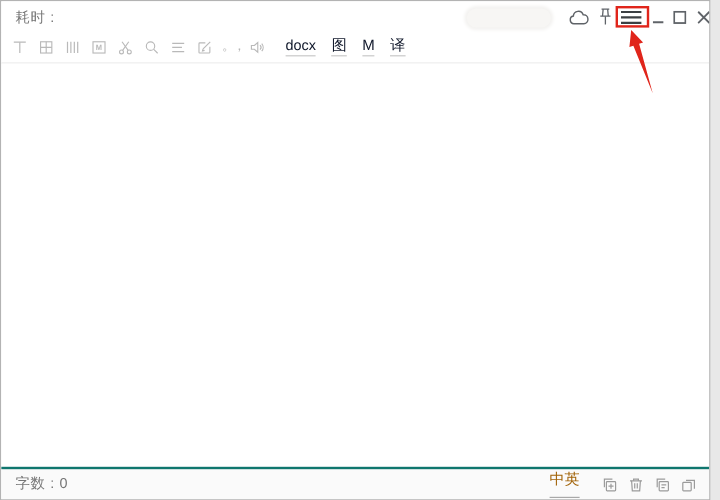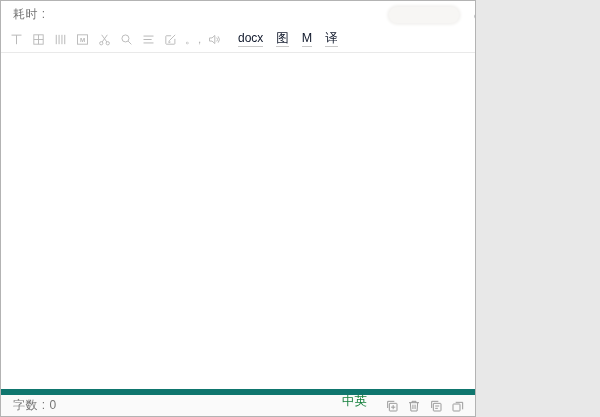--- a/index.html
+++ b/index.html
@@ -1,19 +1,19 @@
 <!DOCTYPE html>
 <html><head>
 <meta charset="utf-8">
 <style>
   * { margin:0; padding:0; box-sizing:border-box; }
   html,body { width:600px; height:417px; background:#e8e8e8; }
   body { font-family:"Liberation Sans","DejaVu Sans",sans-serif; }
   .window{
-    position:relative; width:476px; height:417px;
+    position:relative; width:592px; height:417px;
     background:#ffffff; border:1px solid #b3b3b3;
     display:flex; flex-direction:column; overflow:hidden;
   }
   
   .titlebar{
     position:relative; height:26px; flex:0 0 26px;
     display:flex; align-items:center; background:#ffffff;
   }
   .elapsed{
     padding-left:12px; font-size:12px; color:#757575; letter-spacing:.5px;
@@ -42,28 +42,28 @@
     font-size:12px; color:#0f172a; text-decoration:none;
     border-bottom:1px solid #c9c9c9; padding-bottom:1px; line-height:13px;
   }
   .tlink.docx{ margin-left:9px; }
   .tlink.cjk{ margin-left:13px; font-size:12.5px; }
   
   .content{ flex:1 1 auto; background:#ffffff; }
   
   .statusbar{
     height:27px; flex:0 0 27px; background:#fafafa;
-    border-top:6px solid #0f766e;
+    border-top:2px solid #0f766e;
     display:flex; align-items:center; justify-content:space-between;
     padding:0 9px 0 12px;
   }
   .wordcount{ font-size:12px; color:#757575; letter-spacing:.5px; }
   .status-right{ display:flex; align-items:center; }
   .lang{
-    font-size:12.5px; color:#15803d; border-bottom:1px solid #a9a9a9;
+    font-size:12.5px; color:#a16207; border-bottom:1px solid #a9a9a9;
     padding-bottom:8px; margin-right:11px; line-height:14px;
   }
   .sicon{ width:16px; height:16px; margin-left:6px; display:block; }
   
   .arrow-svg{ position:absolute; left:505px; top:20px; z-index:6; pointer-events:none; }
   svg{ display:block; }
 </style>
 </head>
 <body>
 

